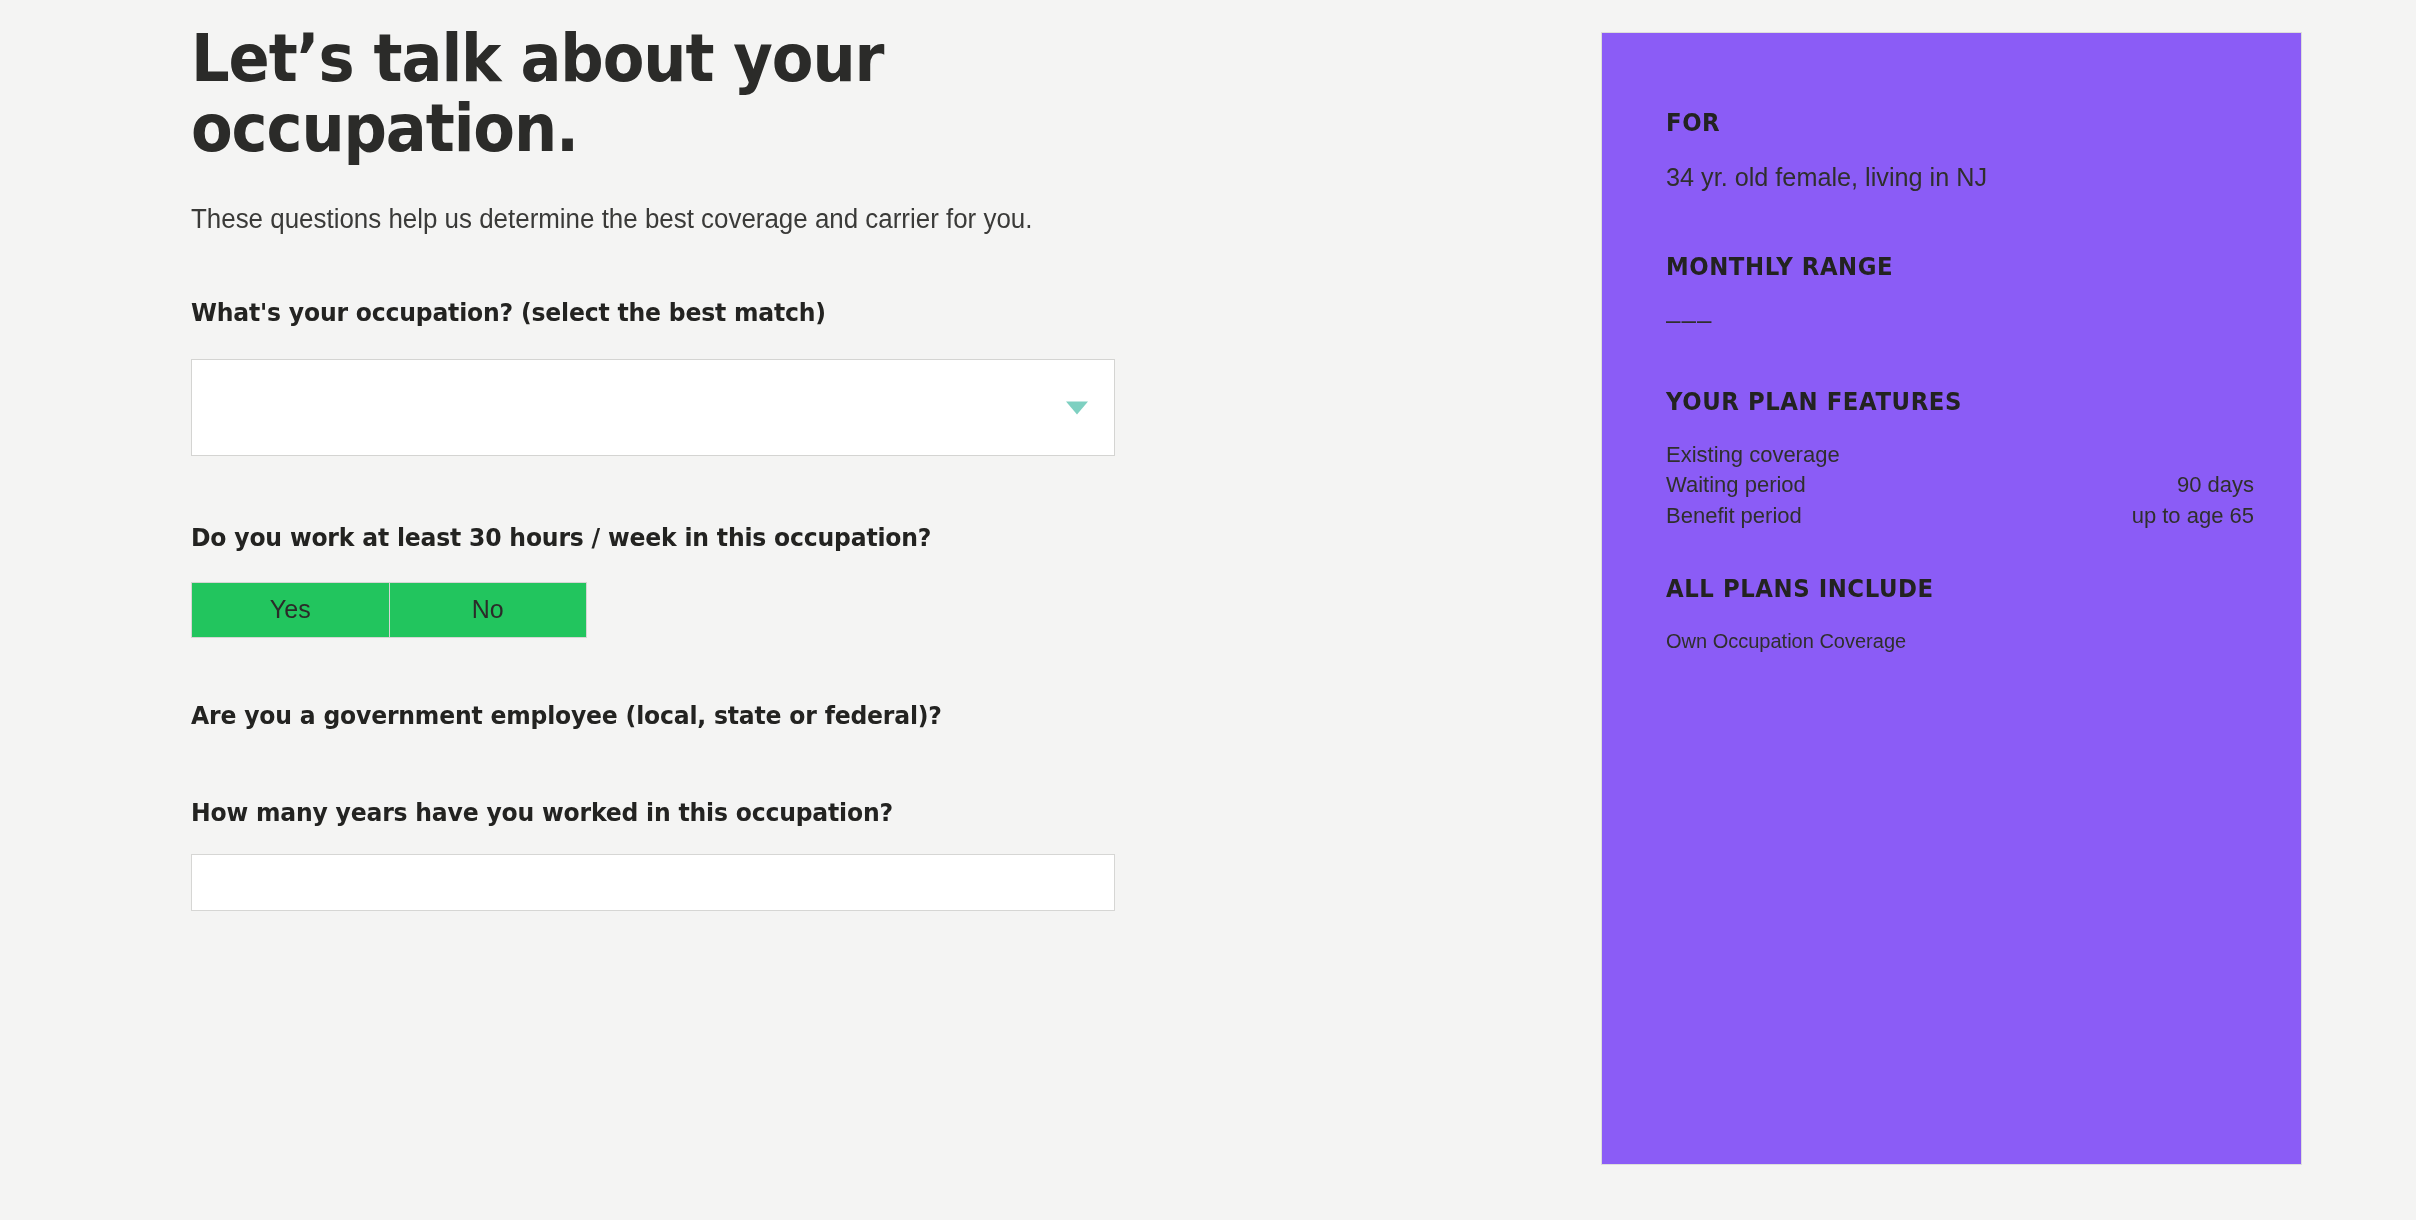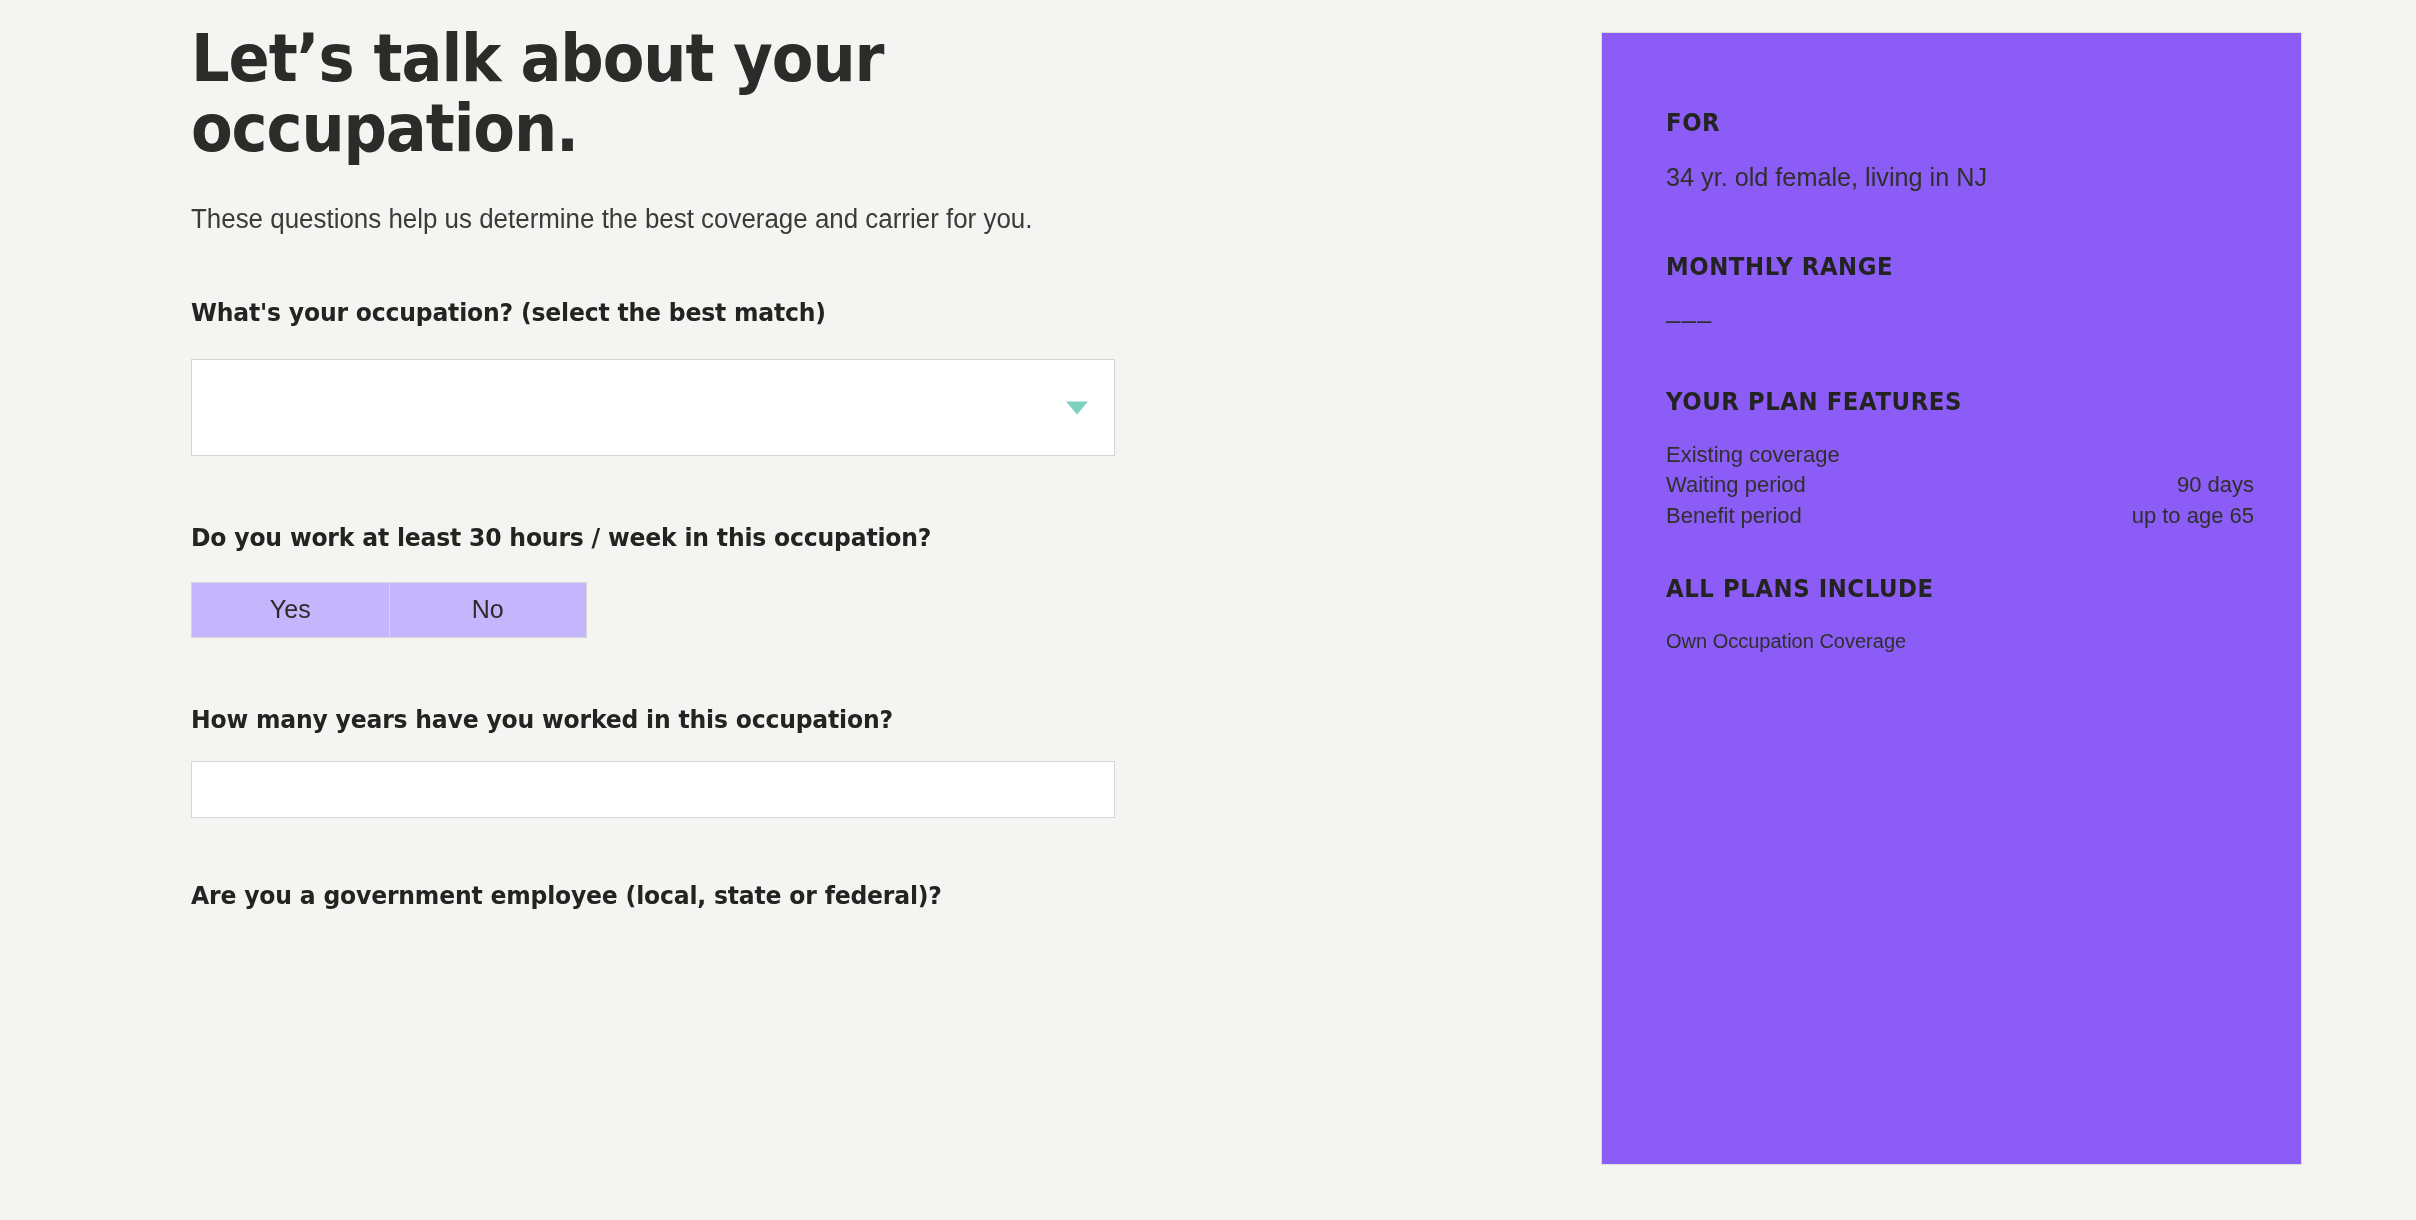--- a/index.html
+++ b/index.html
@@ -117,21 +117,21 @@
     background: #ffffff;
     box-sizing: border-box;
   }
   .toggle-btn {
     flex: 1 1 50%;
     display: flex;
     align-items: center;
     justify-content: center;
     font-size: 25px;
     color: #2b2b29;
-    background: #c4b5fd;
+    background: #22c55e;
     cursor: pointer;
     user-select: none;
   }
   .toggle-btn + .toggle-btn {
     border-left: 1px solid #d6d6d4;
   }
 
   
   .summary-panel {
     position: absolute;
@@ -210,30 +210,30 @@
 
   <div class="question-block" style="padding-top:66px;">
     <div class="question-label">Do you work at least 30 hours / week in this occupation?</div>
     <div style="height:28px;"></div>
     <div class="toggle-group">
       <div class="toggle-btn">Yes</div>
       <div class="toggle-btn">No</div>
     </div>
   </div>
 
+  <div class="question-block" style="padding-top:62px;">
+    <div class="question-label">Are you a government employee (local, state or federal)?</div>
+  </div>
+
   <div class="question-block" style="padding-top:66px;">
     <div class="question-label">How many years have you worked in this occupation?</div>
     <div style="height:26px;"></div>
     <input class="text-input" type="text" placeholder="" style="">
   </div>
 
-  <div class="question-block" style="padding-top:62px;">
-    <div class="question-label">Are you a government employee (local, state or federal)?</div>
-  </div>
-
 </div>
 
 <aside class="summary-panel">
   <div class="summary-inner">
 
     <div class="summary-heading">FOR</div>
     <div class="sp-24"></div>
     <div class="summary-text">34 yr. old female, living in NJ</div>
 
     <div class="sp-58"></div>

